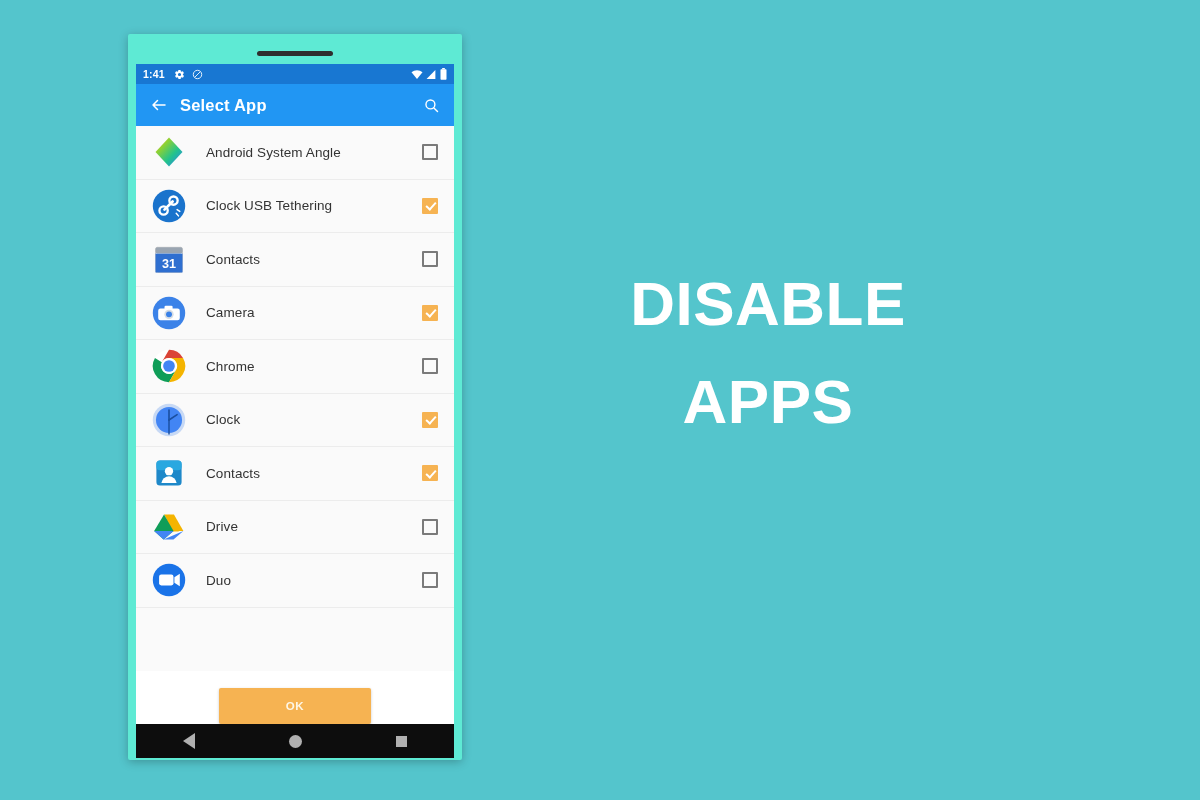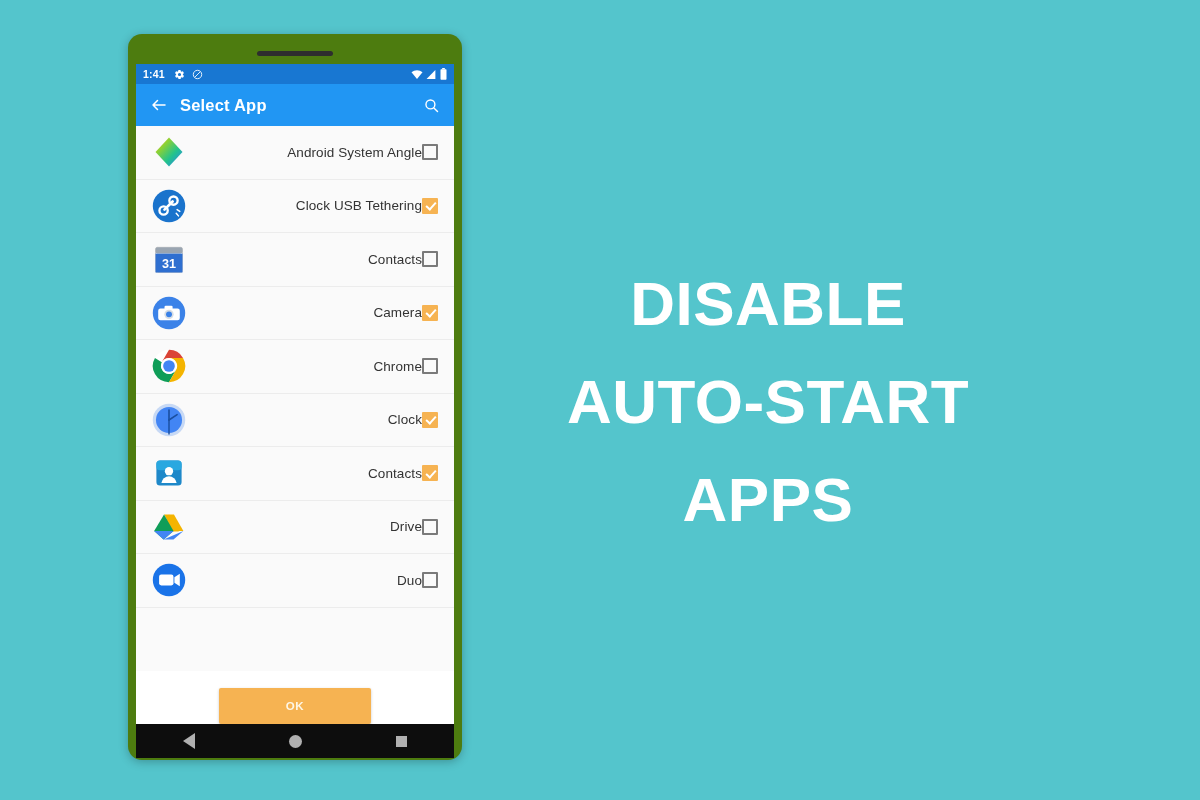--- a/index.html
+++ b/index.html
@@ -12,22 +12,22 @@
     position: relative;
     width: 1200px; height: 800px;
     background: #54c5cc;
   }
 
   
   #phone {
     position: absolute;
     left: 128px; top: 34px;
     width: 334px; height: 726px;
-    background: #4d7c0f;
-    border-radius: 14px;
+    background: #5eead4;
+    border-radius: 2px;
     box-shadow: 0 2px 10px rgba(0,0,0,.25);
     overflow: hidden;
   }
   #speaker {
     position: absolute; left: 50%; top: 17px;
     transform: translateX(-50%);
     width: 76px; height: 5px;
     background: #2e2e2e; border-radius: 3px;
   }
   #screen {
@@ -66,21 +66,20 @@
     position: absolute;
     left: 0; top: 62px; right: 0; bottom: 0;
     background: #fafafa;
   }
   .row {
     height: 53.5px;
     display: flex; align-items: center;
     padding: 0 16px 0 14px;
     border-bottom: 1px solid #ececec;
     background: #fafafa;
-    text-align: right;
   }
   .row-icon {
     width: 38px; height: 38px;
     flex: 0 0 38px;
     position: relative;
     display: flex; align-items: center; justify-content: center;
   }
   .row-label {
     flex: 1;
     margin-left: 18px;
@@ -363,17 +362,16 @@
           <span class="nav-home"></span>
         </span>
       <span class="nav-btn">
           <span class="nav-recent"></span>
         </span>
     </div>
   </div>
 
   <div id="headline">
     <div>DISABLE</div>
-    <div>AUTO-START</div>
     <div>APPS</div>
   </div>
 
 </div>
 
 </body></html>

